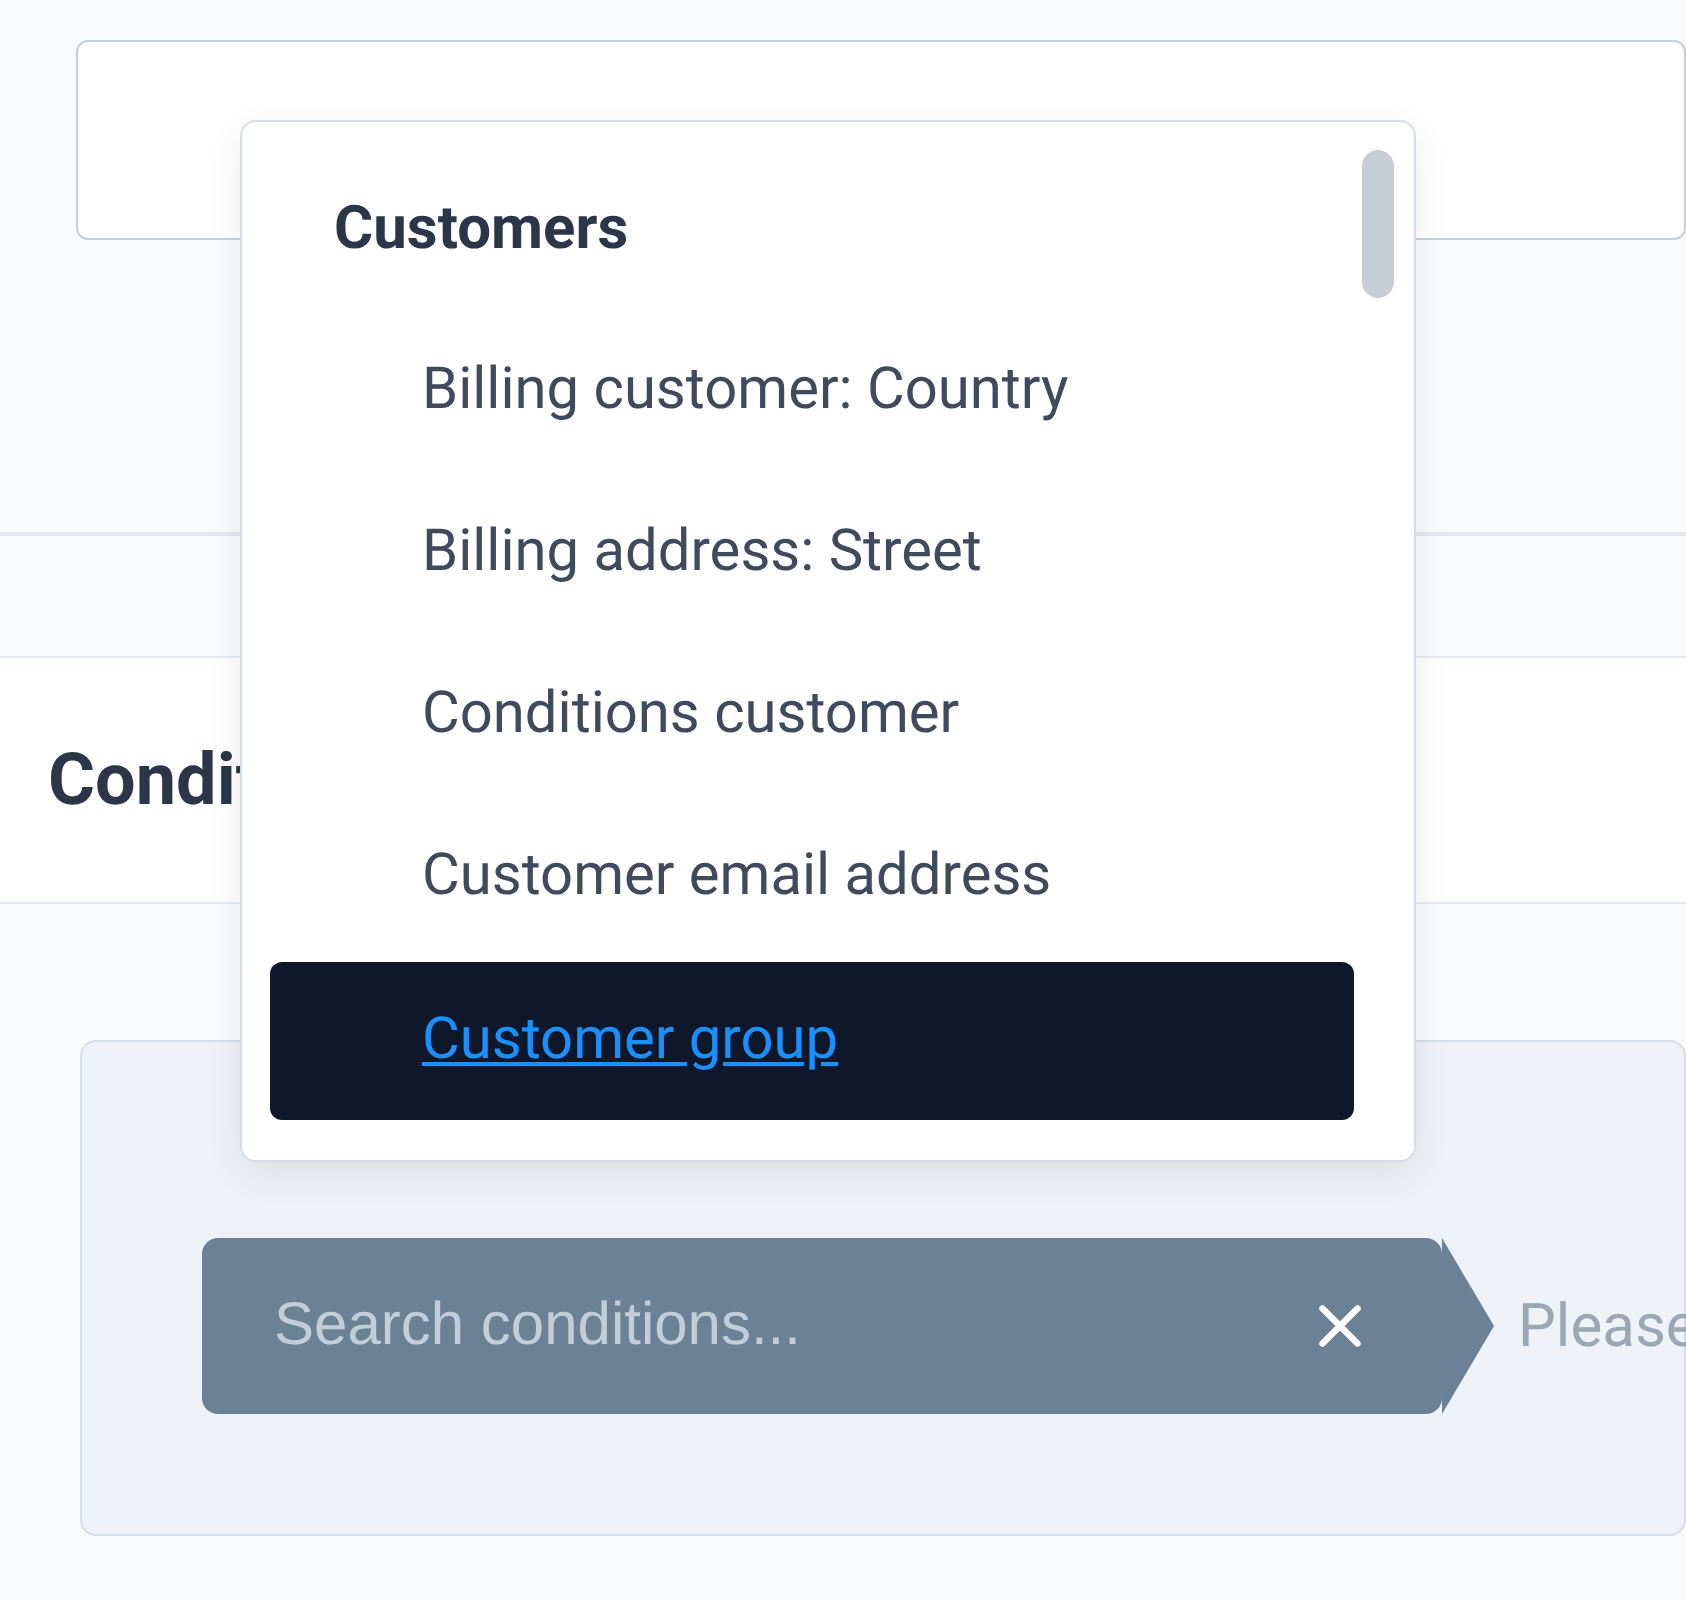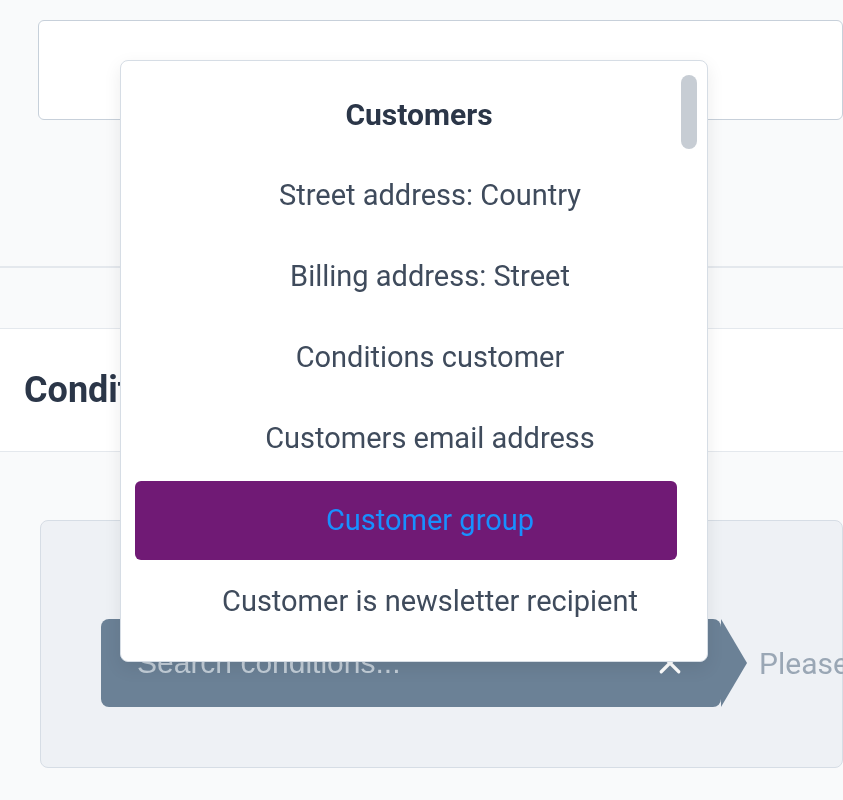--- a/index.html
+++ b/index.html
@@ -121,21 +121,20 @@
       position: absolute;
       top: 60px;
       left: 120px;
       width: 588px;
       background: #fff;
       border: 1.5px solid #d6dde5;
       border-radius: 8px;
       box-shadow: 0 6px 18px rgba(0,0,0,0.08);
       padding: 18px 16px 18px 0;
       z-index: 100;
-      text-align: center;
     }
     .dropdown-scroll-track {
       position: absolute;
       top: 14px;
       right: 10px;
       width: 16px;
       height: 556px;
     }
     .dropdown-scroll-thumb {
       width: 16px;
@@ -152,22 +151,23 @@
     .dropdown-item {
       font-size: 29px;
       color: #3f4b5c;
       padding: 20px 28px 20px 76px;
       cursor: pointer;
       border-radius: 6px;
       margin: 2px 14px;
       line-height: 1.35;
     }
     .dropdown-item.highlighted {
-      background: #701a75;
+      background: #0f172a;
       color: #1890ff;
+      text-decoration: underline;
     }
   </style>
 </head>
 <body>
 
 <div class="input-container">
   <input type="text" class="top-input" style="">
 </div>
 
 <div class="section-divider-top"></div>
@@ -188,23 +188,22 @@
       </span>
       <div class="condition-tag-arrow"></div>
     </div>
     <span class="condition-value-placeholder">Please</span>
   </div>
 </div>
 
 <div class="dropdown">
   <div class="dropdown-group-header">Customers</div>
   <div id="dropdown-items">
-      <div class="dropdown-item">Street address: Country</div>
+      <div class="dropdown-item">Billing customer: Country</div>
       <div class="dropdown-item">Billing address: Street</div>
       <div class="dropdown-item">Conditions customer</div>
-      <div class="dropdown-item">Customers email address</div>
+      <div class="dropdown-item">Customer email address</div>
       <div class="dropdown-item highlighted">Customer group</div>
-      <div class="dropdown-item">Customer is newsletter recipient</div>
     </div>
   <div class="dropdown-scroll-track">
     <div class="dropdown-scroll-thumb"></div>
   </div>
 </div>
 
 </body></html>

